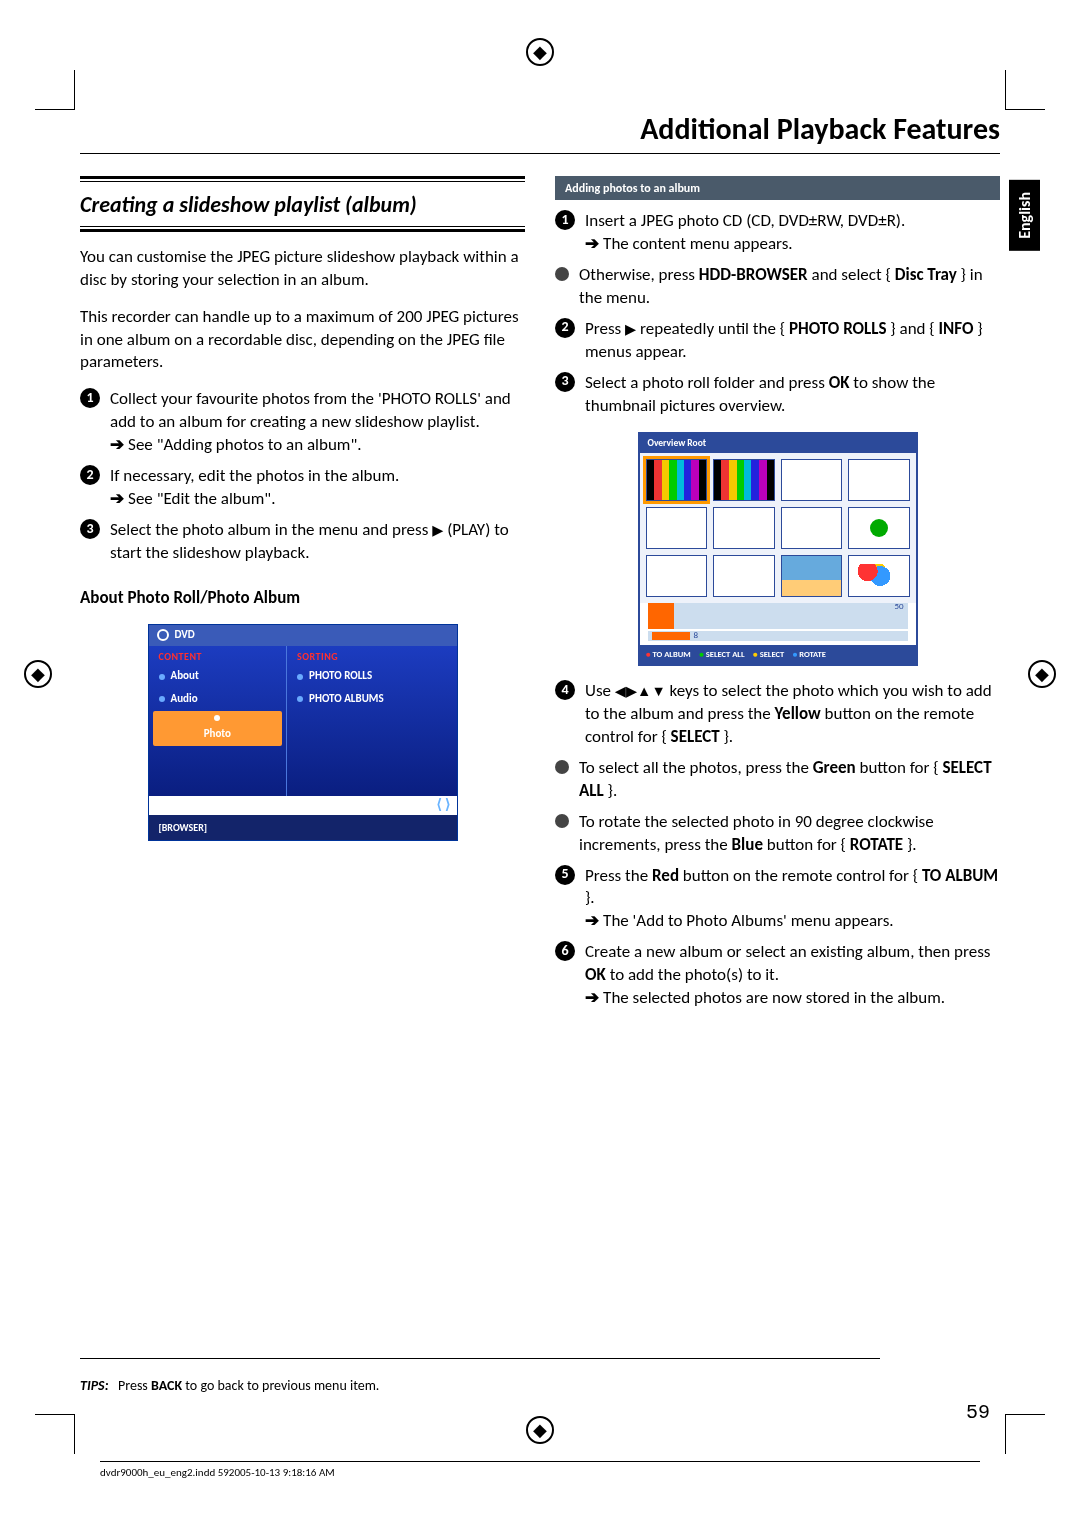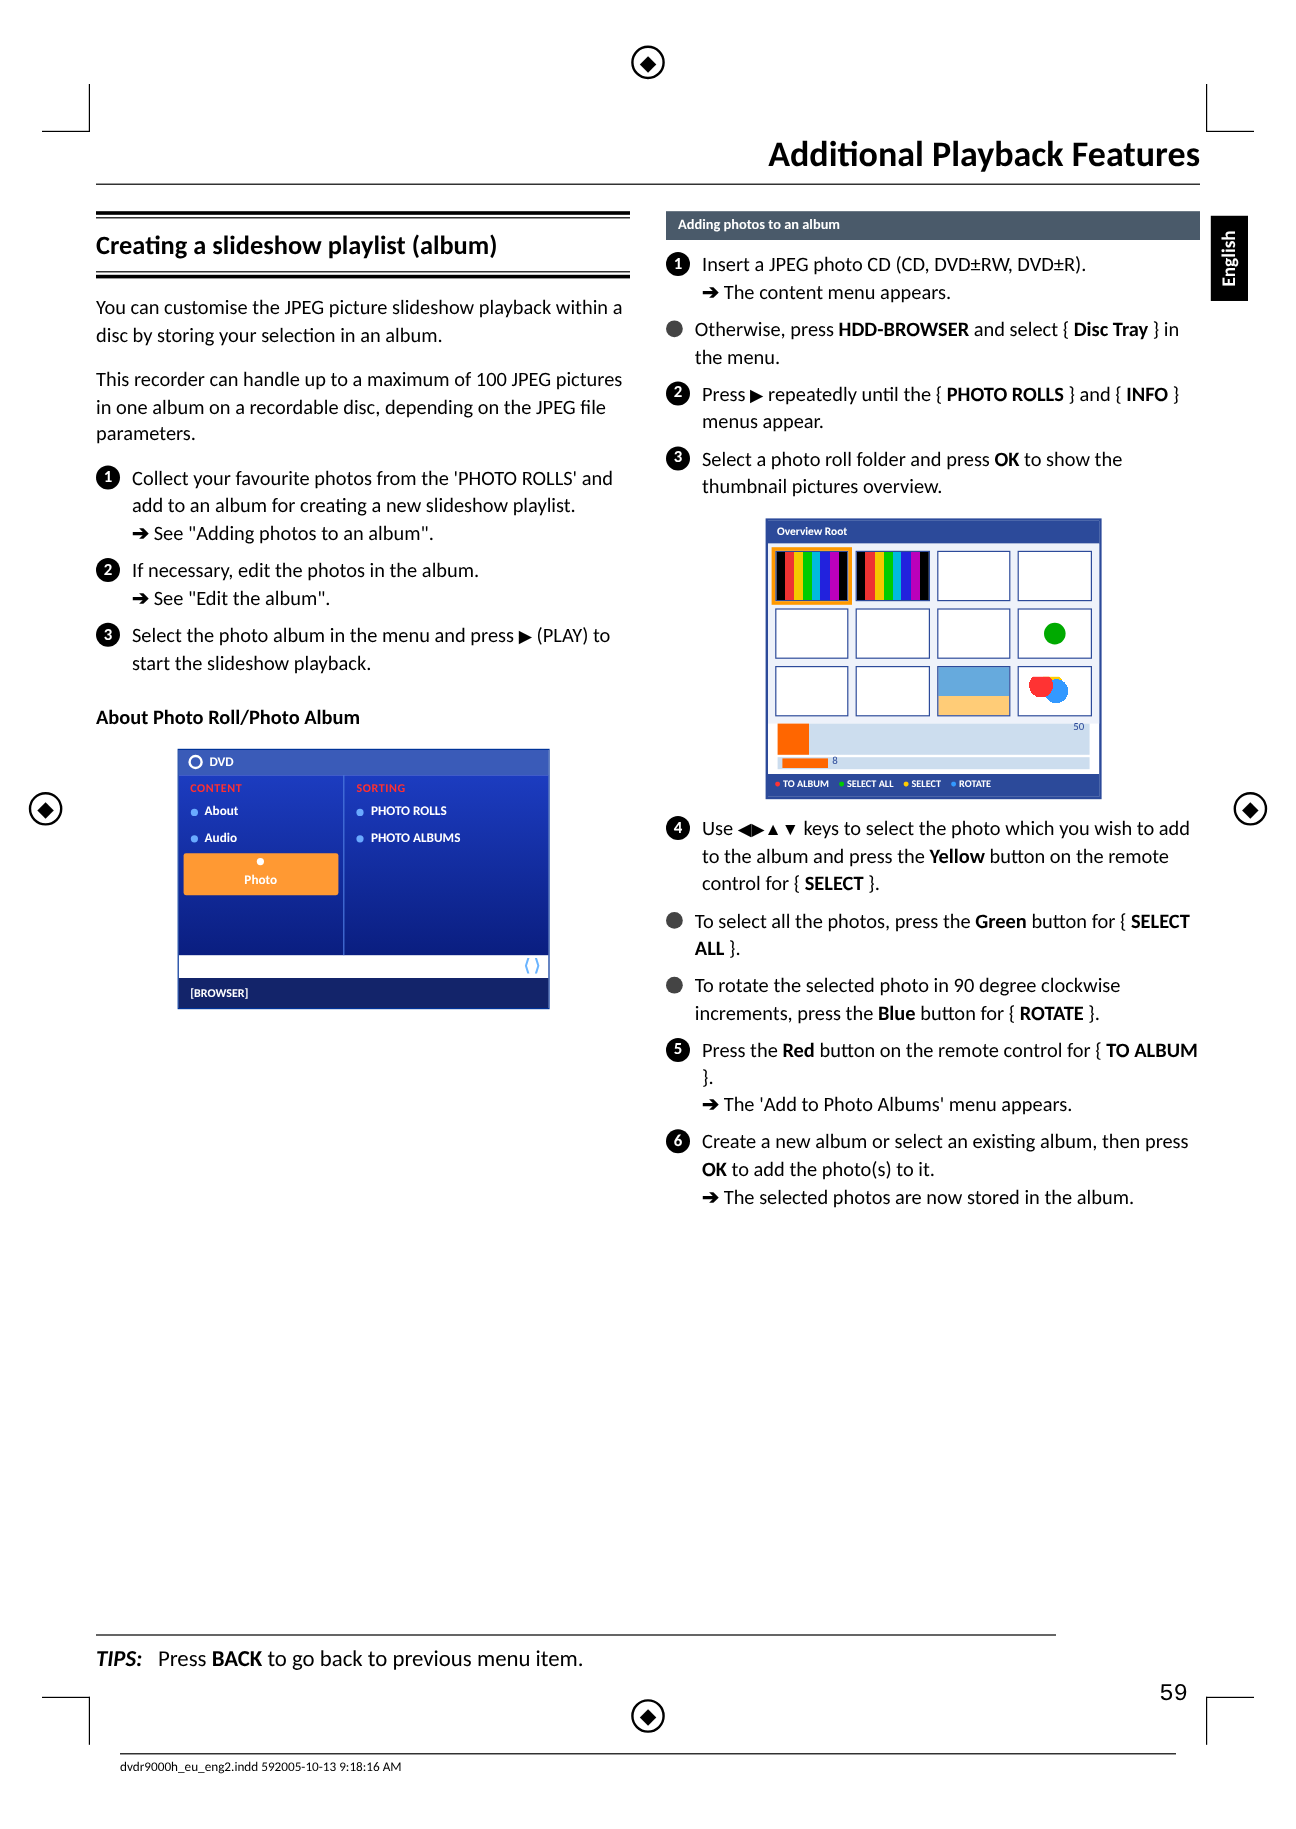--- a/index.html
+++ b/index.html
@@ -43,21 +43,21 @@
     background: #000; color: #fff;
     padding: 12px 6px;
     writing-mode: vertical-rl; transform: rotate(180deg);
     font-weight: bold; font-size: 16px;
   }
 
   .columns { display: flex; gap: 30px; margin-top: 22px; }
   .col { flex: 1; font-size: 17px; line-height: 1.35; }
 
   .sec-rule { border-top: 3px solid #000; border-bottom: 1.5px solid #000; height: 6px; margin-bottom: 8px; }
-  h2.sec { font-size: 22px; font-weight: bold; margin-bottom: 4px; }
+  h2.sec { font-size: 22px; font-weight: bold; margin-bottom: 4px; font-style: italic; }
   .sec-rule-bot { border-top: 1.5px solid #000; border-bottom: 3px solid #000; height: 6px; margin-top: 6px; }
 
   p.body { margin: 14px 0; }
   .step { display: flex; gap: 10px; margin: 8px 0; }
   .num {
     flex-shrink: 0; width: 20px; height: 20px; border-radius: 50%;
     background: #000; color: #fff; font-size: 14px; font-weight: bold;
     display: flex; align-items: center; justify-content: center;
   }
   .bullet-solid {
@@ -113,21 +113,21 @@
   .ov-scroll { height:26px; margin:0 8px 2px; background:linear-gradient(90deg,#f60 10%,#cde 10%); position:relative;text-align:center;}
   .ov-scroll .n { position:absolute; right:4px; top:-3px; font-size:9px; color:#2c4a9a;}
   .ov-scroll2 { position:relative; height:10px; margin:0 8px 4px; background:#cde;}
   .ov-scroll2 .bar { position:absolute;left:4px;width:38px;height:8px;background:#f60;top:1px;}
   .ov-scroll2 .n2 { position:absolute;left:46px;top:-2px;font-size:9px;color:#2c4a9a;}
   .ov-foot { background:#2c4a9a;color:#fff;display:flex;gap:8px;padding:4px 6px;font-size:8.5px;font-weight:bold;}
   .ov-foot span::before { content:"● "; }
   .ov-foot .r::before{color:#f33;} .ov-foot .g::before{color:#0c0;}
   .ov-foot .y::before{color:#fc0;} .ov-foot .b::before{color:#39f;}
 
-  .tips-row { position:absolute; left:80px; bottom:130px; font-size:19px; border-top:1px solid #000; padding-top:8px; width: 800px;}
+  .tips-row { position:absolute; left:80px; bottom:130px; font-size:14px; border-top:1px solid #000; padding-top:18px; width: 800px;}
   .tips-row .ti { font-style:italic; font-weight:bold; }
   .page-num { position:absolute; right:90px; bottom:100px; font-size:20px;font-family:Liberation Mono, monospace;}
   .footer { position:absolute; left:100px; right:100px; bottom:45px; border-top:1px solid #000; padding-top:4px; font-size:11px; display:flex; justify-content:flex-start;}
 </style>
 </head>
 <body>
 
 <div class="page">
 
   <span class="crop-top-left"></span>
@@ -146,21 +146,21 @@
   <div class="language-tab">English</div>
 
   <div class="columns">
 
     <div class="col">
       <div class="sec-rule"></div>
       <h2 class="sec">Creating a slideshow playlist (album)</h2>
       <div class="sec-rule-bot"></div>
 
       <p class="body">You can customise the JPEG picture slideshow playback within a disc by storing your selection in an album.</p>
-      <p class="body">This recorder can handle up to a maximum of 100 JPEG pictures in one album on a recordable disc, depending on the JPEG file parameters.</p>
+      <p class="body">This recorder can handle up to a maximum of 200 JPEG pictures in one album on a recordable disc, depending on the JPEG file parameters.</p>
 
       <div class="step">
         <span class="num">1</span>
         <div>
           <span>Collect your favourite photos from the 'PHOTO ROLLS' and add to an album for creating a new slideshow playlist.</span>
           <div class="arrow">See "Adding photos to an album".</div>
         </div>
       </div>
 
       <div class="step">

